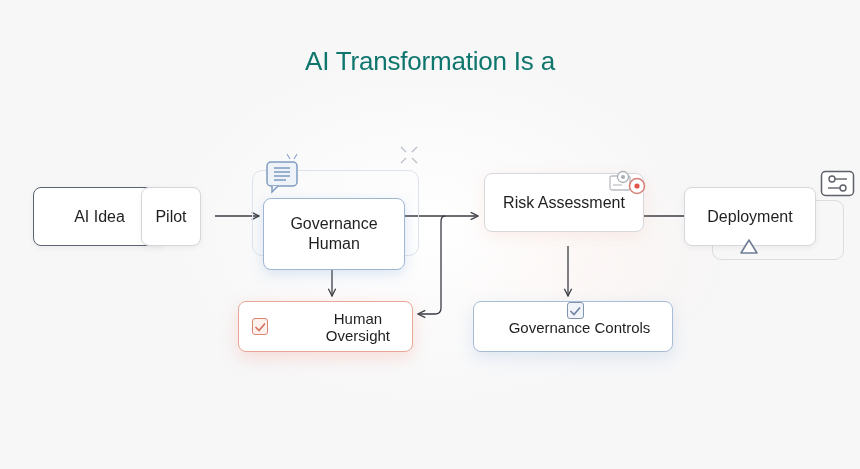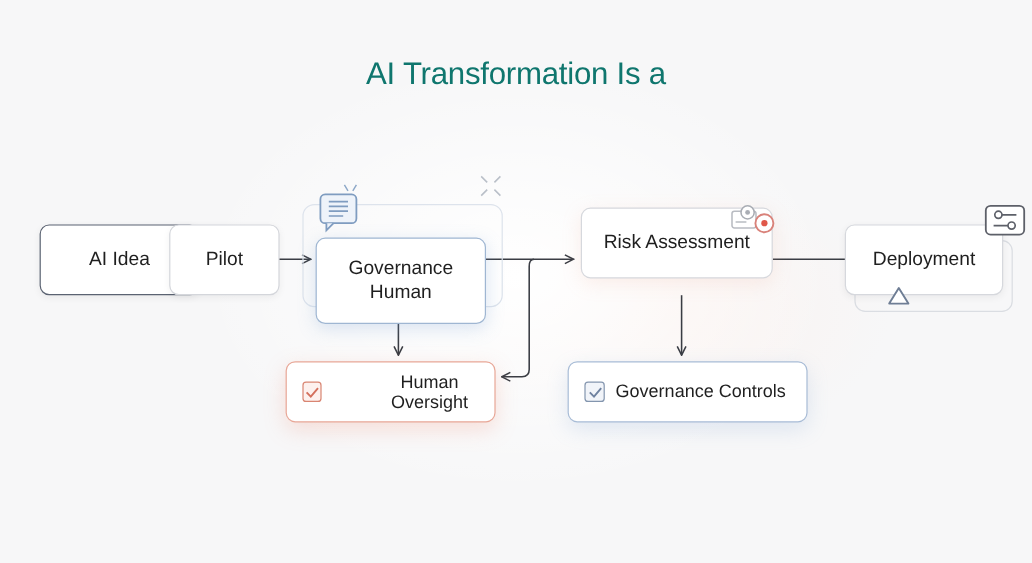--- a/index.html
+++ b/index.html
@@ -22,32 +22,32 @@
   }
   .title span { display:block; }
   .node {
     position:absolute; background:#fff; border-radius:8px;
     border:1.5px solid #c9ccd3;
     display:flex; align-items:center; justify-content:center; text-align:center;
     font-size:16px; color:#1f1f1f; box-sizing:border-box;
     box-shadow:0 2px 6px rgba(0,0,0,0.05);
   }
   .n-idea { left:1px; top:187px; width:133px; height:59px; border-color:#5b6372; border-width:1.5px;margin-left:32px; }
-  .n-pilot { left:141px; top:187px; width:92px; height:59px; border-color:#d4d6db; }
+  .n-pilot { left:141px; top:187px; width:60px; height:59px; border-color:#d4d6db; }
   .n-gov-back { position:absolute; left:252px; top:170px; width:165px; height:84px; border:1.5px solid #dde3ec; border-radius:10px; background:transparent; }
   .n-gov { left:263px; top:198px; width:142px; height:72px; border-color:#9fb6d2; line-height:20px;
     box-shadow:0 4px 14px rgba(120,160,210,0.25); }
   .n-risk { left:484px; top:173px; width:160px; height:59px; border-color:#d6d8dd;
     box-shadow:0 4px 16px rgba(240,170,150,0.18); }
   .n-deploy-back { position:absolute; left:712px; top:200px; width:130px; height:58px; border:1.5px solid #dadde2; border-radius:9px; }
-  .n-deploy { left:704px; top:187px; width:132px; height:59px; border-color:#d6d8dd; }
+  .n-deploy { left:684px; top:187px; width:132px; height:59px; border-color:#d6d8dd; }
   .n-human { left:238px; top:301px; width:175px; height:51px; border-color:#e8a797; justify-content:flex-start; padding-left:13px;
     box-shadow:0 6px 18px rgba(240,150,130,0.28); font-size:15px;gap:27px; }
   .n-controls { left:473px; top:301px; width:200px; height:51px; border-color:#a8bcd6; justify-content:flex-start; padding-left:13px;
-    box-shadow:0 6px 18px rgba(120,160,210,0.2); font-size:15px; }
+    box-shadow:0 6px 18px rgba(120,160,210,0.2); font-size:15px;flex-direction:column; }
   .chk {
     width:17px; height:17px; border-radius:3px; border:1.5px solid; margin-right:9px; box-sizing:border-box;
     display:flex; align-items:center; justify-content:center; background:#fff;
   }
   .chk.red { border-color:#d98572; background:#fdf1ee; }
   .chk.blue { border-color:#8395ae; background:#f1f4f9; }
   svg.lines { position:absolute; left:0; top:0; }
   .icon { position:absolute; }
 </style>
 </head>

